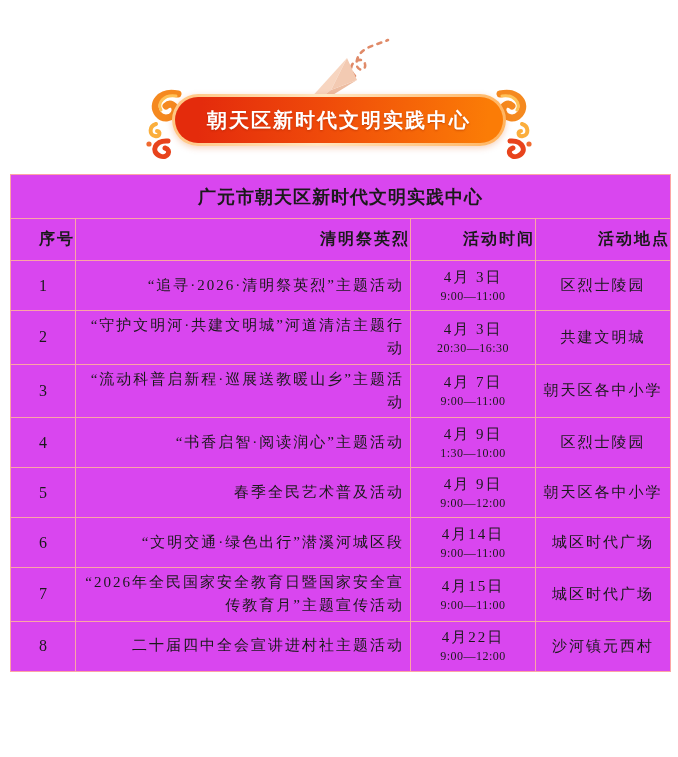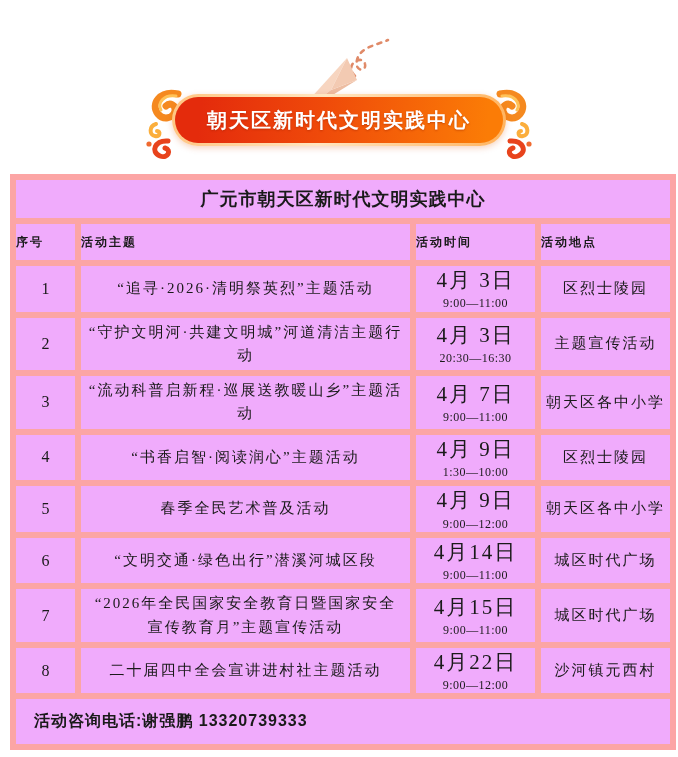--- a/index.html
+++ b/index.html
@@ -31,37 +31,37 @@
   .pill-core span {
     color:#ffffff; font-size:20px; font-weight:bold; letter-spacing:2px;
     text-shadow:0 1px 2px rgba(150,30,0,.45); white-space:nowrap;
   }
 
   
   table.schedule {
     position:absolute; top:174px; left:10px; width:660px;
     border-collapse:collapse; table-layout:fixed;
   }
-  table.schedule td, table.schedule th { border:6px solid #fca5a5; background:#f0abfc; }
+  table.schedule td, table.schedule th { border:1px solid #fca5a5; background:#d946ef; }
   .t-title {
     height:44px; text-align:center; font-weight:bold; font-size:18px;
     letter-spacing:1px; font-family:"Liberation Sans", sans-serif;
   }
   th.t-head {
-    height:42px; text-align:left; font-weight:bold; font-size:12px;
+    height:42px; text-align:right; font-weight:bold; font-size:16px;
     letter-spacing:2px; font-family:"Liberation Sans", sans-serif;
   }
   td.c-no, td.c-theme, td.c-dt, td.c-loc {
     height:50px; text-align:center; vertical-align:middle;
     font-family:"Liberation Serif", serif; font-size:15px;
   }
   td.c-no { font-size:16px; }
-  td.c-theme { letter-spacing:2px; line-height:1.55; padding:3px 6px; }
+  td.c-theme { letter-spacing:2px; line-height:1.55; padding:3px 6px;text-align:right; }
   td.c-loc   { letter-spacing:2px; padding:3px 4px; }
-  .dt-date { font-size:21px; letter-spacing:2px; line-height:1.4; }
+  .dt-date { font-size:15px; letter-spacing:2px; line-height:1.4; }
   .dt-time { font-size:12px; letter-spacing:.5px; line-height:1.35; }
   td.t-foot {
     height:51px; text-align:left; padding-left:18px;
     font-weight:bold; font-size:16px; letter-spacing:1px;
     font-family:"Liberation Sans", sans-serif;
   }
 </style>
 </head>
 <body>
 
@@ -104,21 +104,21 @@
         <col style="width:335px">
         <col style="width:125px">
         <col style="width:135px">
     </colgroup>
     <tbody>
       <tr>
         <td class="t-title" colspan="4">广元市朝天区新时代文明实践中心</td>
       </tr>
       <tr>
         <th class="t-head">序号</th>
-        <th class="t-head">活动主题</th>
+        <th class="t-head">清明祭英烈</th>
         <th class="t-head">活动时间</th>
         <th class="t-head">活动地点</th>
       </tr>
 
       <tr>
         <td class="c-no">1</td>
         <td class="c-theme">“追寻·2026·清明祭英烈”主题活动</td>
         <td class="c-dt">
           <div class="dt-date">4月 3日</div>
           <div class="dt-time">9:00—11:00</div>
@@ -126,21 +126,21 @@
         <td class="c-loc">区烈士陵园</td>
       </tr>
 
       <tr>
         <td class="c-no">2</td>
         <td class="c-theme">“守护文明河·共建文明城”河道清洁主题行动</td>
         <td class="c-dt">
           <div class="dt-date">4月 3日</div>
           <div class="dt-time">20:30—16:30</div>
         </td>
-        <td class="c-loc">主题宣传活动</td>
+        <td class="c-loc">共建文明城</td>
       </tr>
 
       <tr>
         <td class="c-no">3</td>
         <td class="c-theme">“流动科普启新程·巡展送教暖山乡”主题活动</td>
         <td class="c-dt">
           <div class="dt-date">4月 7日</div>
           <div class="dt-time">9:00—11:00</div>
         </td>
         <td class="c-loc">朝天区各中小学</td>
@@ -189,19 +189,16 @@
       <tr>
         <td class="c-no">8</td>
         <td class="c-theme">二十届四中全会宣讲进村社主题活动</td>
         <td class="c-dt">
           <div class="dt-date">4月22日</div>
           <div class="dt-time">9:00—12:00</div>
         </td>
         <td class="c-loc">沙河镇元西村</td>
       </tr>
 
-      <tr>
-        <td class="t-foot" colspan="4">活动咨询电话:谢强鹏 13320739333</td>
-      </tr>
     </tbody>
   </table>
 
 </div>
 
 </body></html>

